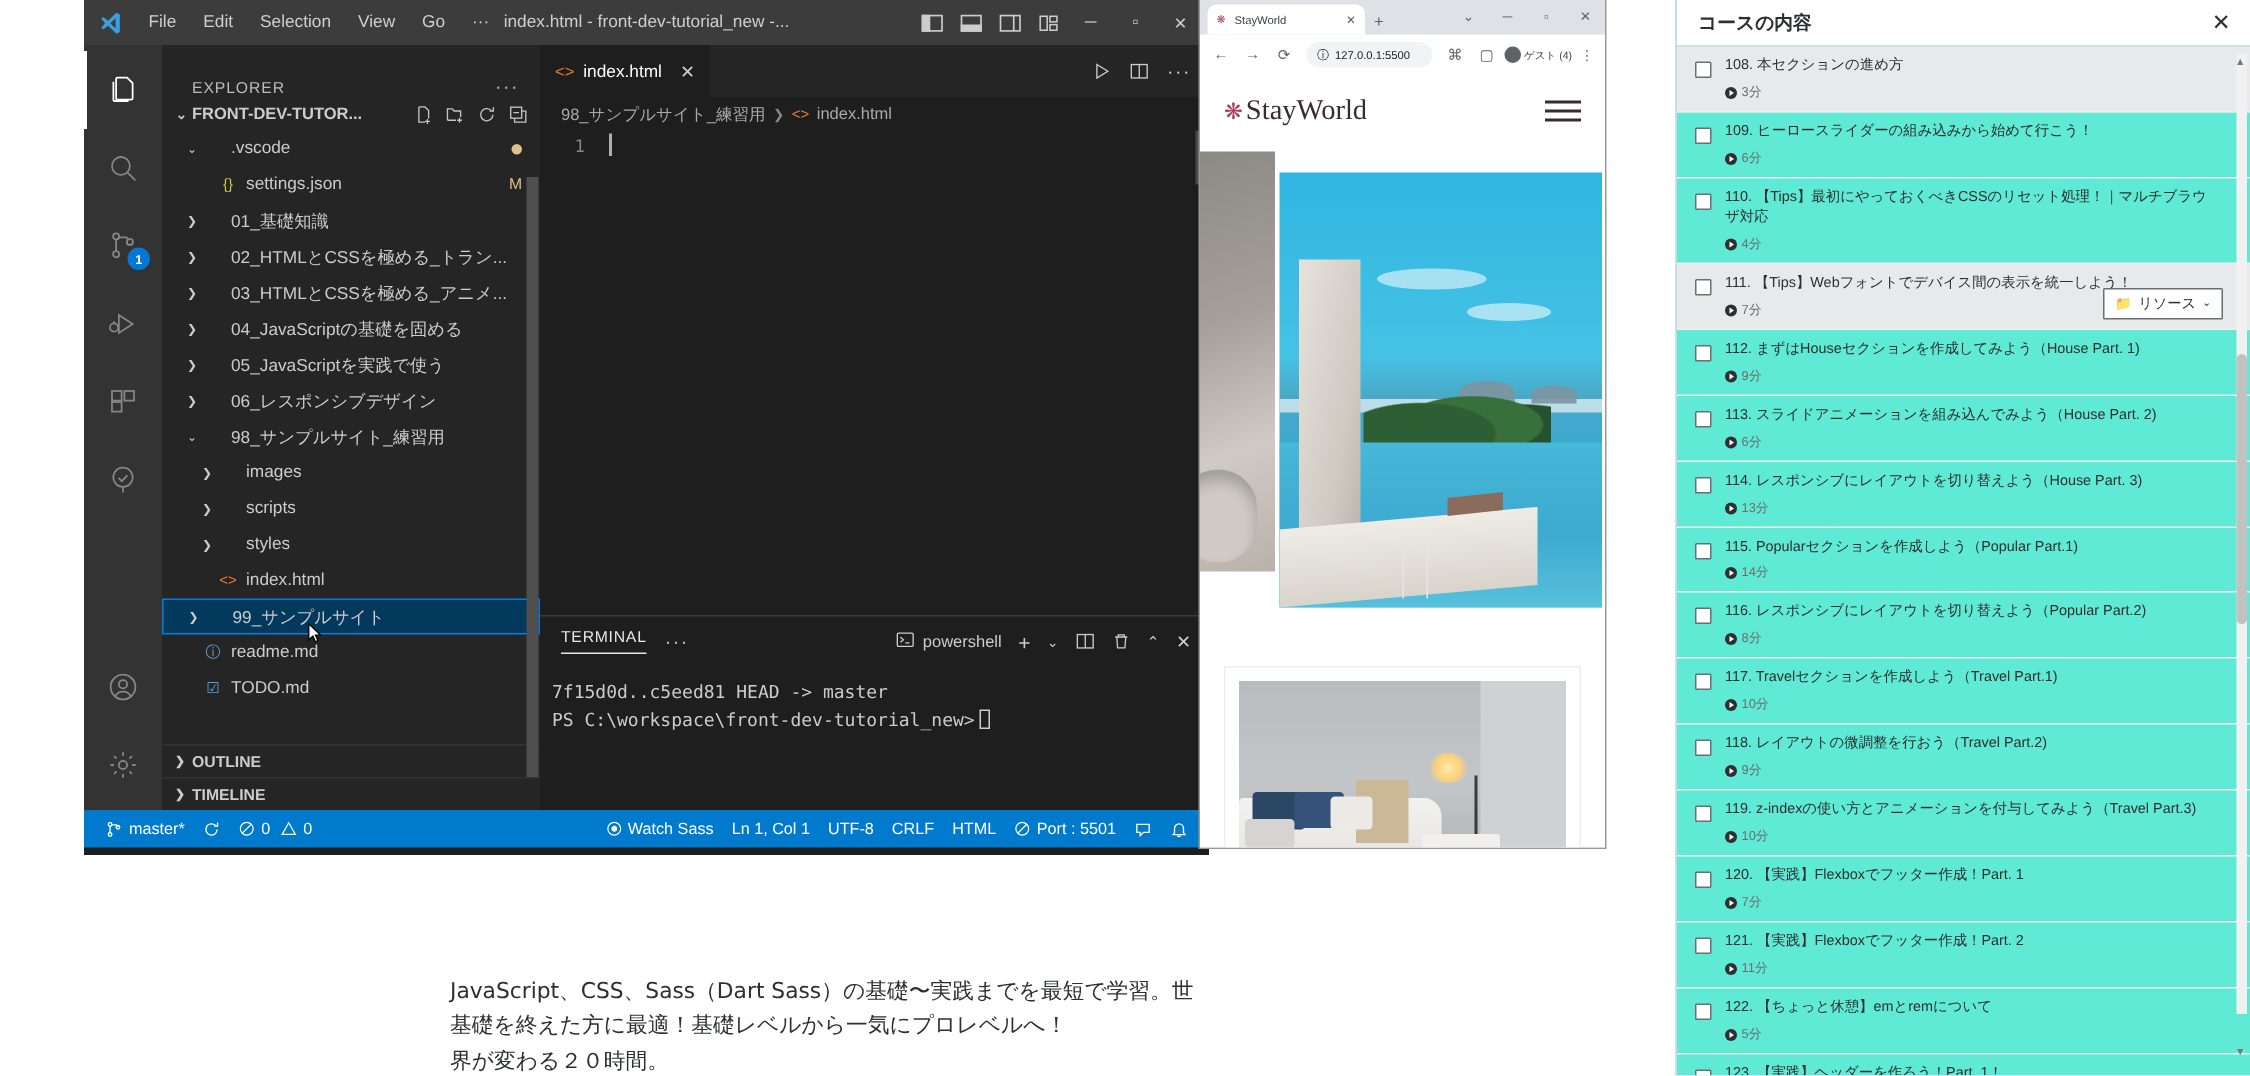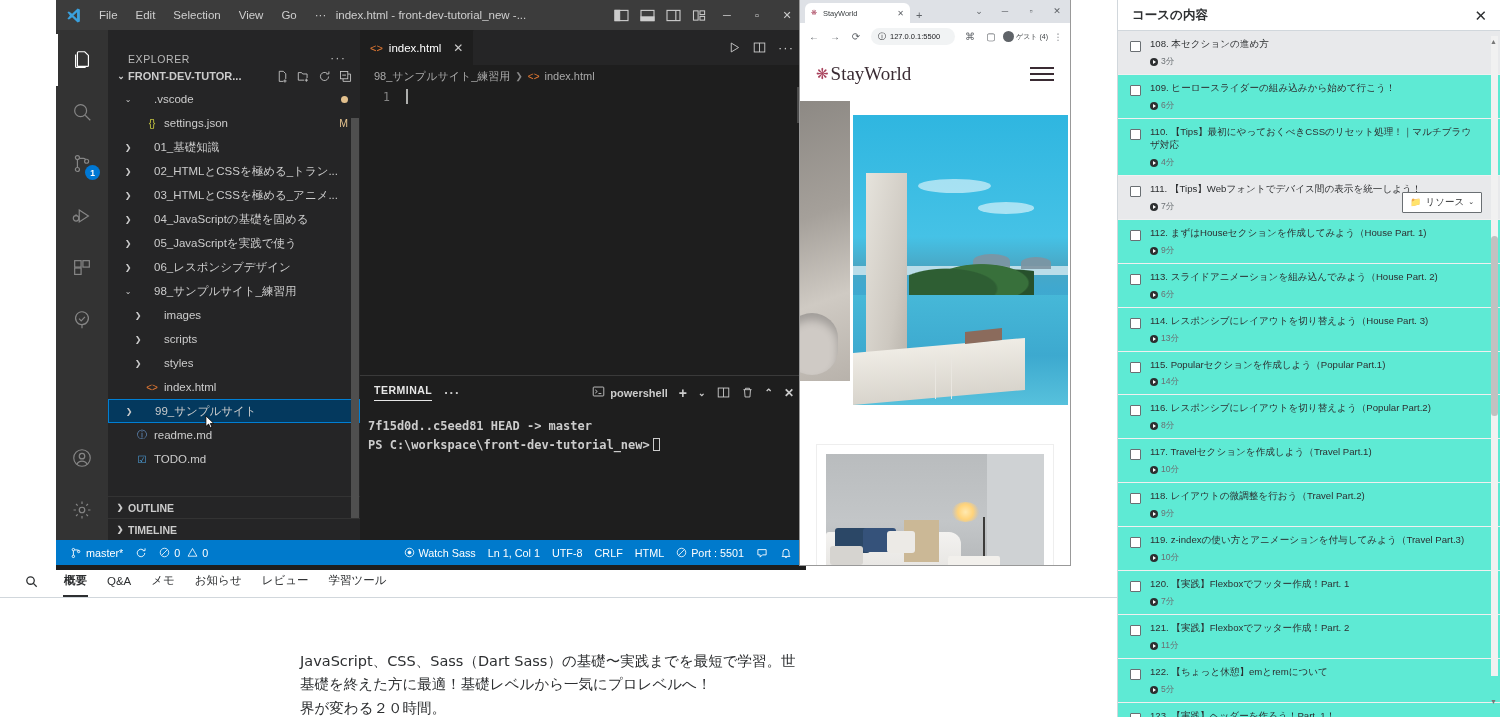--- a/index.html
+++ b/index.html
@@ -179,22 +179,22 @@
   .code-line { display:flex; height:19px; align-items:center; }
   .ln-num {
     width:46px; text-align:right; padding-right:16px; color:#858585;
     font-family:"DejaVu Sans Mono", monospace; font-size:11.5px;
   }
   .code-cursor { width:2px; height:15px; background:#aeafad; }
   .code-scroll { position:absolute; right:0; top:0; width:10px; height:100%; }
   .code-scroll-thumb { position:absolute; right:1px; top:0; width:8px; height:36px; background:#4b4b4b; }
 
   .terminal {
-    height:165px; background:#1e1e1e; border-top:1px solid #3a3a3a;
-    display:flex; flex-direction:column;font-weight:bold;
+    height:130px; background:#1e1e1e; border-top:1px solid #3a3a3a;
+    display:flex; flex-direction:column;
   }
   .term-head { height:33px; display:flex; align-items:center; padding:0 12px 0 14px; }
   .term-tab { font-size:10.5px; color:#e7e7e7; letter-spacing:.5px; position:relative; padding-bottom:5px; }
   .term-tab:after { content:""; position:absolute; left:0; right:0; bottom:0; height:1px; background:#e7e7e7; }
   .term-dots { margin-left:12px; font-size:13px; color:#ccc; letter-spacing:1px; cursor:pointer; }
   .term-right { margin-left:auto; display:flex; align-items:center; gap:11px; color:#ccc; font-size:11px; }
   .term-shell { display:flex; align-items:center; gap:5px; cursor:pointer; }
   .term-icn { cursor:pointer; display:flex; align-items:center; }
   .term-body {
     flex:1; font-family:"DejaVu Sans Mono", monospace; font-size:12px; color:#cccccc;
@@ -313,34 +313,20 @@
 
   .cursor-arrow { position:absolute; left:205px; top:415px; width:10px; height:14px; z-index:50; }
 </style>
 </head>
 <body>
 
 <div class="root">
 
   <div class="udemy-bg">
 
-    <div class="udemy-tabs">
-      <div class="u-search-icon">
-        <svg width="13" height="13" viewBox="0 0 16 16" fill="none" stroke="currentColor" stroke-width="1.6">
-          <circle cx="6.8" cy="6.8" r="4.6"></circle>
-            <line x1="10.3" y1="10.3" x2="14.4" y2="14.4"></line>
-        </svg>
-      </div>
-      <div class="u-tab active">概要</div>
-      <div class="u-tab">Q&amp;A</div>
-      <div class="u-tab">メモ</div>
-      <div class="u-tab">お知らせ</div>
-      <div class="u-tab">レビュー</div>
-      <div class="u-tab">学習ツール</div>
-    </div>
 
     <div class="udemy-desc">
       <div>JavaScript、CSS、Sass（Dart Sass）の基礎〜実践までを最短で学習。世</div>
       <div>基礎を終えた方に最適！基礎レベルから一気にプロレベルへ！</div>
       <div>界が変わる２０時間。</div>
     </div>
   </div>
 
   <div class="course-panel">
     <div class="course-head">

